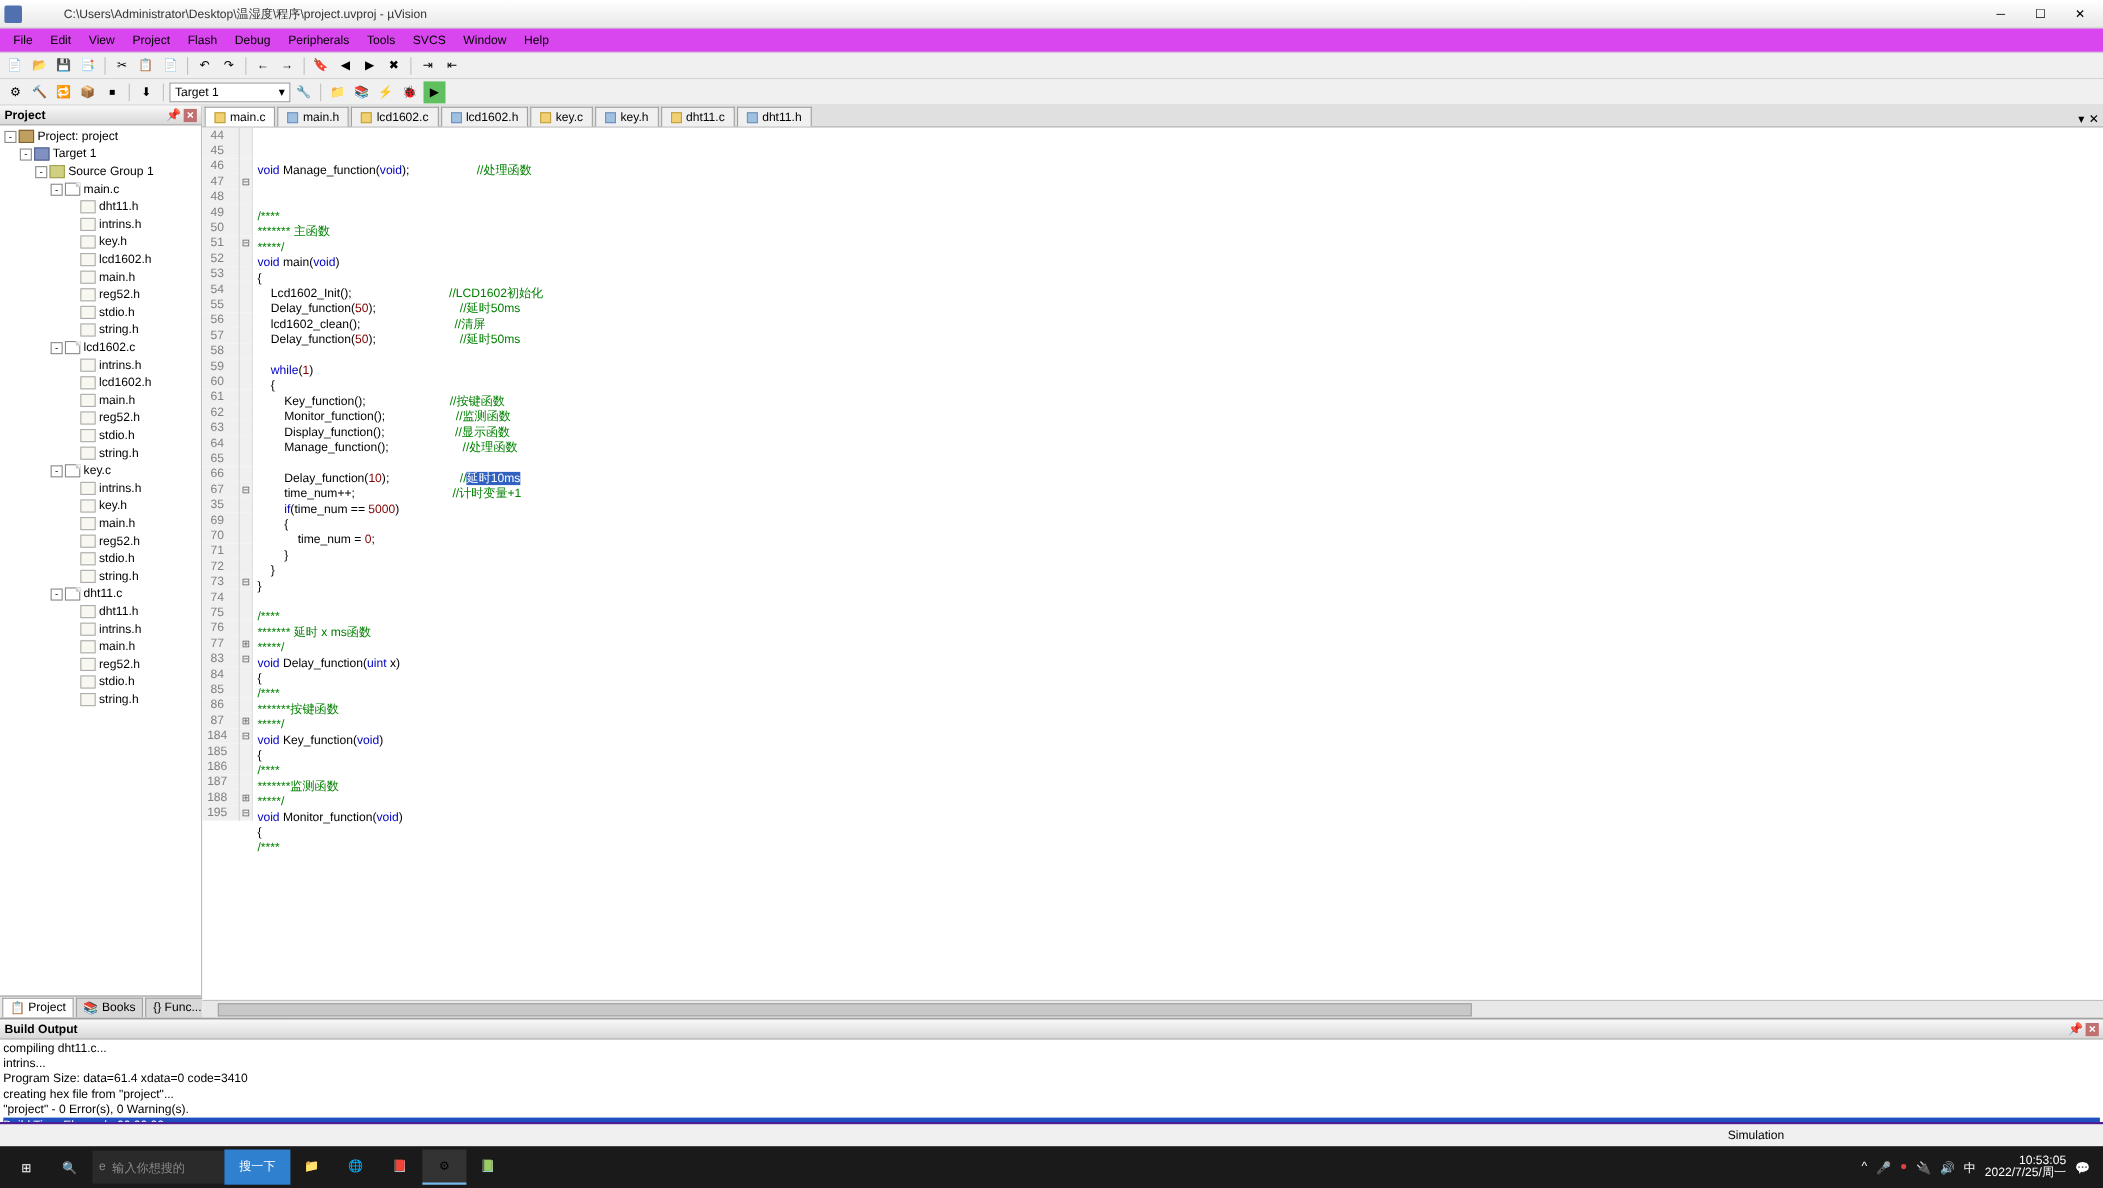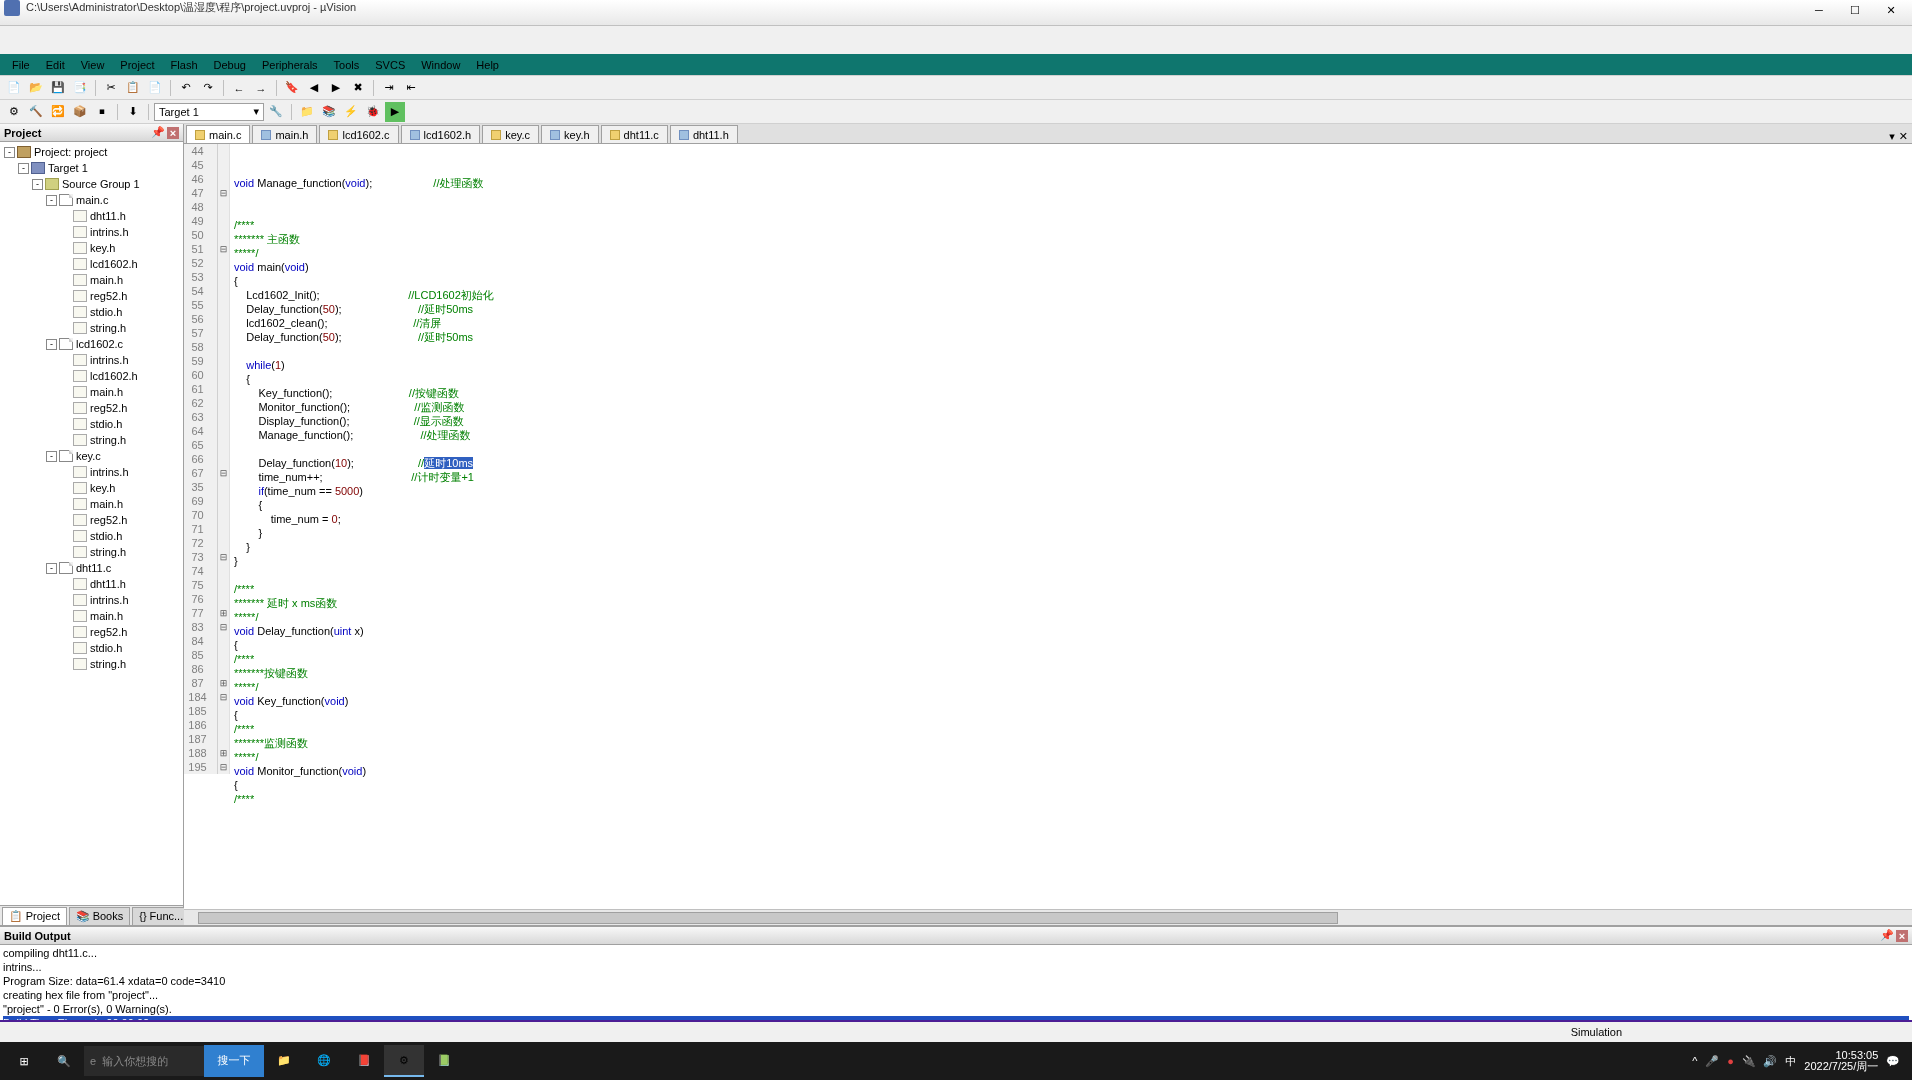--- a/index.html
+++ b/index.html
@@ -1,22 +1,22 @@
 <!DOCTYPE html>
 <html><head>
 <meta charset="utf-8">
 <style>
 * { margin: 0; padding: 0; box-sizing: border-box; font-family: "Microsoft YaHei", "Segoe UI", Tahoma, sans-serif; font-size: 11px; }
 body { background: #f0f0f0; width: 1912px; height: 1080px; overflow: hidden; display: flex; flex-direction: column; }
-.titlebar { height: 26px; background: linear-gradient(#ffffff,#e8e8e8); display: flex; align-items: flex-start; padding: 0 4px; border-bottom: 1px solid #c0c0c0; }
+.titlebar { height: 26px; background: linear-gradient(#ffffff,#e8e8e8); display: flex; align-items: center; padding: 0 4px; border-bottom: 1px solid #c0c0c0; gap: 32px; }
 .titlebar-icon { width: 16px; height: 16px; background: #5070b0; border-radius: 2px; margin-right: 6px; }
 .titlebar-text { flex: 1; color: #333; }
 .titlebar-btns { display: flex; gap: 2px; }
 .titlebar-btn { width: 34px; height: 20px; display: flex; align-items: center; justify-content: center; cursor: pointer; }
-.menubar { height: 22px; background: #0f766e; display: flex; align-items: center; padding: 0 4px; border-bottom: 1px solid #d0d0d0; margin-top: 28px; }
+.menubar { height: 22px; background: #d946ef; display: flex; align-items: center; padding: 0 4px; border-bottom: 1px solid #d0d0d0; }
 .menubar span { padding: 2px 8px; cursor: pointer; }
 .toolbar { height: 24px; background: #f0f0f0; display: flex; align-items: center; gap: 2px; padding: 0 4px; border-bottom: 1px solid #d0d0d0; }
 .tbtn { width: 20px; height: 20px; display: flex; align-items: center; justify-content: center; cursor: pointer; border: 1px solid transparent; }
 .tsep { width: 1px; height: 16px; background: #c0c0c0; margin: 0 3px; }
 .toolbar2 { height: 24px; background: #f0f0f0; display: flex; align-items: center; gap: 2px; padding: 0 4px; border-bottom: 1px solid #d0d0d0; }
 .target-combo { width: 110px; height: 18px; border: 1px solid #a0a0a0; background: #fff; padding: 0 4px; display: flex; align-items: center; }
 .content-row { flex: 1; display: flex; overflow: hidden; }
 .panel-project { width: 184px; display: flex; flex-direction: column; border-right: 1px solid #a0a0a0; background: #fff; }
 .panel-header { height: 18px; background: linear-gradient(#f8f8f8,#d8d8d8); border-bottom: 1px solid #a0a0a0; display: flex; align-items: center; padding: 0 4px; font-weight: bold; position: relative; }
 .panel-header .pin { position: absolute; right: 18px; cursor: pointer; }

